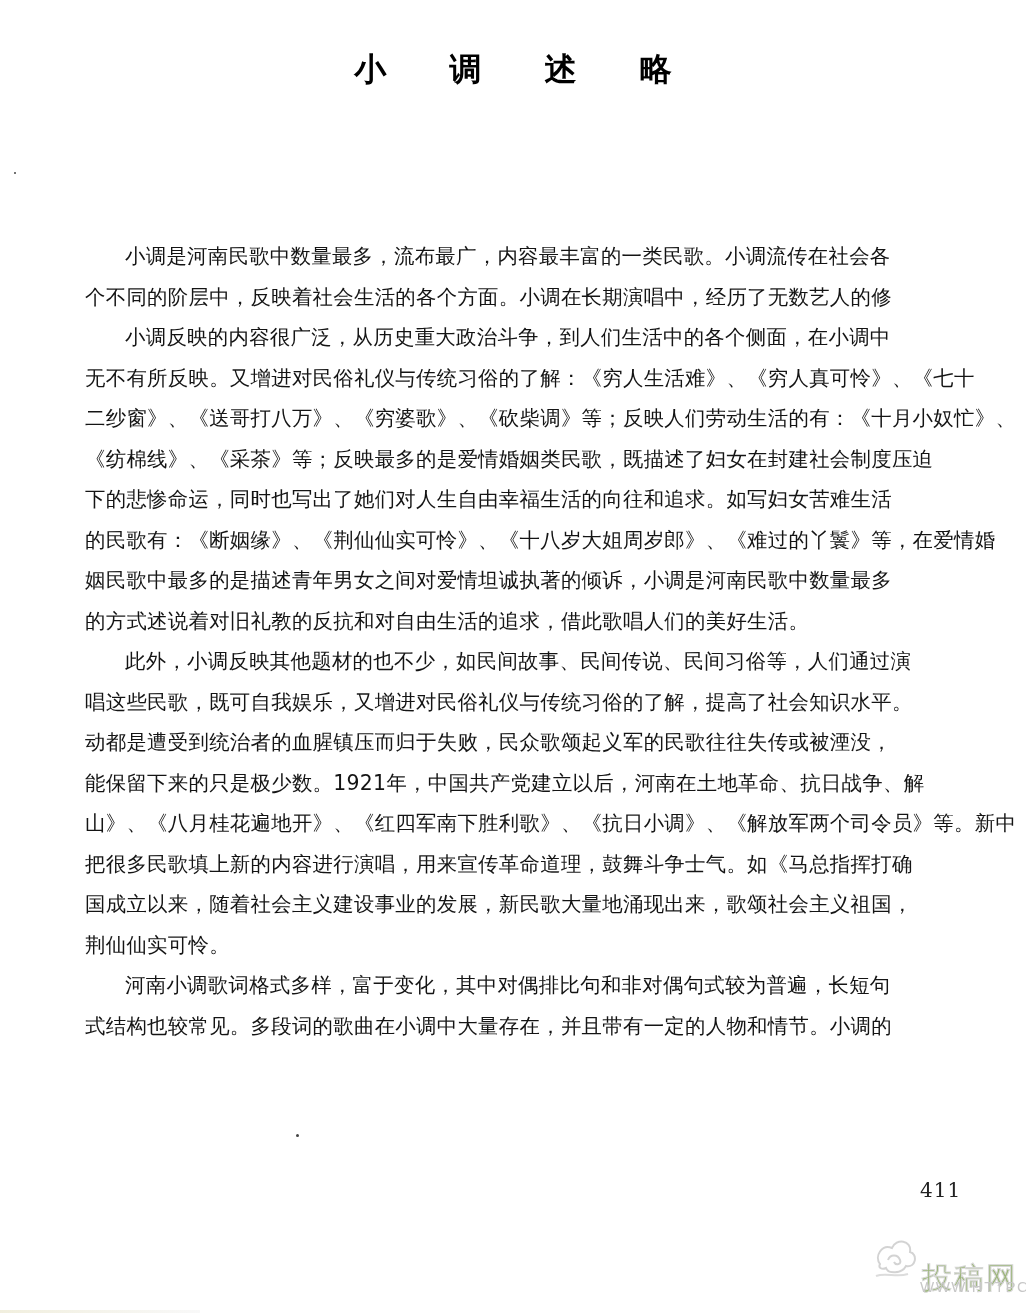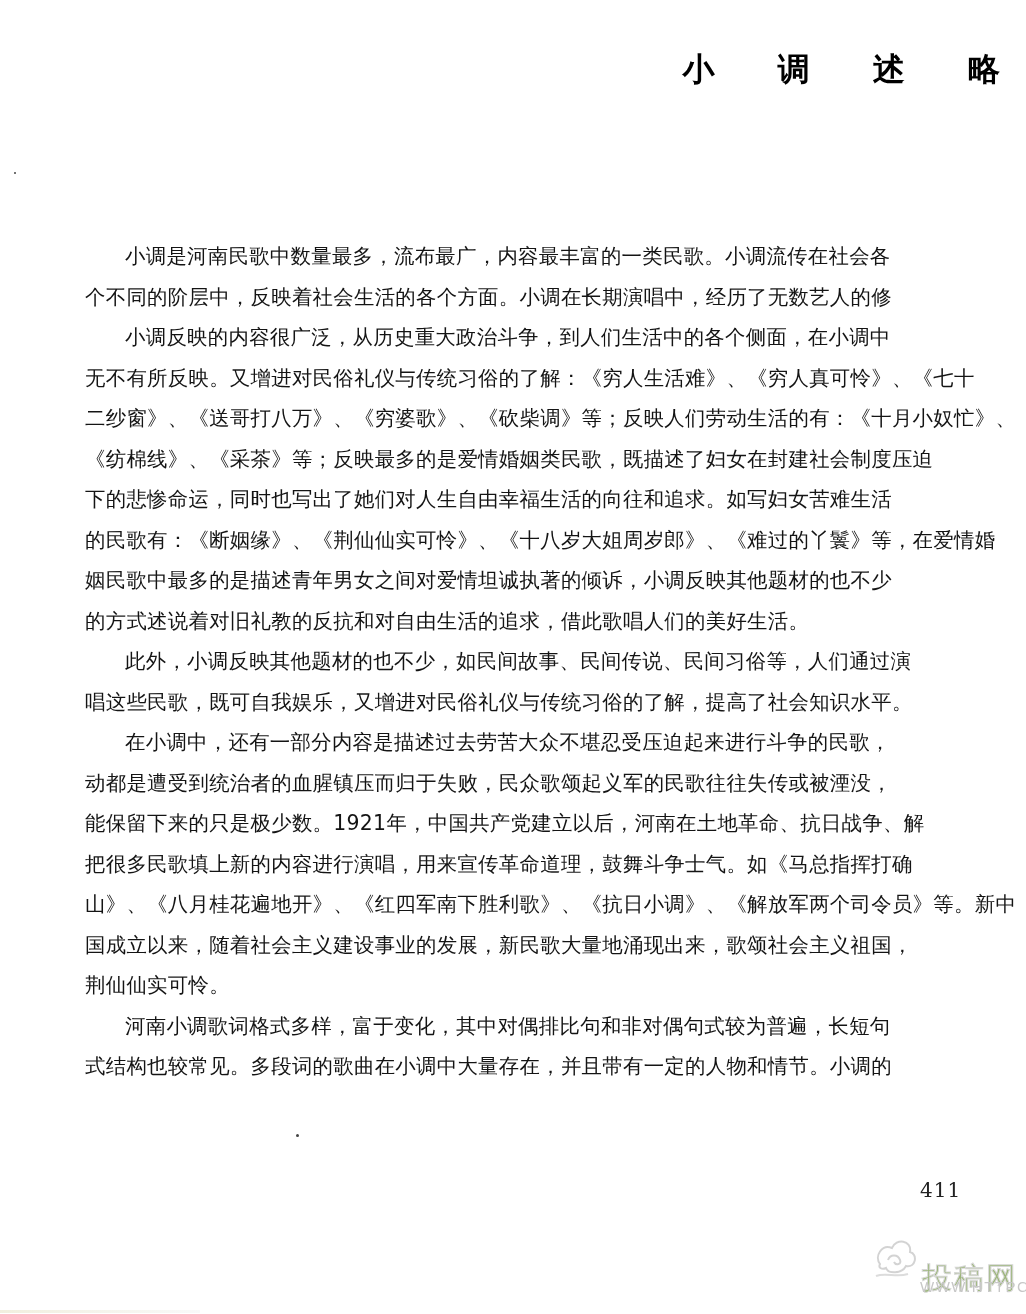--- a/index.html
+++ b/index.html
@@ -13,21 +13,21 @@
       position: relative;
       overflow: hidden;
       font-family: "DejaVu Sans", sans-serif;
       color: #111111;
     }
     .page-title {
       position: absolute;
       top: 36px;
       left: 0;
       width: 1026px;
-      text-align: right;
+      text-align: center;
       font-size: 32px;
       font-weight: bold;
       letter-spacing: 26px;
       padding-left: 26px;
       box-sizing: border-box;
       color: #000;
       margin-top: 12px;
     }
     .scan-dot {
       position: absolute;
@@ -123,35 +123,34 @@
     <div class="line">个不同的阶层中，反映着社会生活的各个方面。小调在长期演唱中，经历了无数艺人的修</div>
   </div>
 
   <div>
     <div class="line indent">小调反映的内容很广泛，从历史重大政治斗争，到人们生活中的各个侧面，在小调中</div>
     <div class="line">无不有所反映。又增进对民俗礼仪与传统习俗的了解：《穷人生活难》、《穷人真可怜》、《七十</div>
     <div class="line">二纱窗》、《送哥打八万》、《穷婆歌》、《砍柴调》等；反映人们劳动生活的有：《十月小奴忙》、</div>
     <div class="line">《纺棉线》、《采茶》等；反映最多的是爱情婚姻类民歌，既描述了妇女在封建社会制度压迫</div>
     <div class="line">下的悲惨命运，同时也写出了她们对人生自由幸福生活的向往和追求。如写妇女苦难生活</div>
     <div class="line">的民歌有：《断姻缘》、《荆仙仙实可怜》、《十八岁大姐周岁郎》、《难过的丫鬟》等，在爱情婚</div>
-    <div class="line">姻民歌中最多的是描述青年男女之间对爱情坦诚执著的倾诉，小调反映其他题材的也不少</div>
+    <div class="line">姻民歌中最多的是描述青年男女之间对爱情坦诚执著的倾诉，小调是河南民歌中数量最多</div>
     <div class="line">的方式述说着对旧礼教的反抗和对自由生活的追求，借此歌唱人们的美好生活。</div>
   </div>
 
   <div>
     <div class="line indent">此外，小调反映其他题材的也不少，如民间故事、民间传说、民间习俗等，人们通过演</div>
     <div class="line">唱这些民歌，既可自我娱乐，又增进对民俗礼仪与传统习俗的了解，提高了社会知识水平。</div>
   </div>
 
   <div>
-    <div class="line indent">在小调中，还有一部分内容是描述过去劳苦大众不堪忍受压迫起来进行斗争的民歌，</div>
     <div class="line">动都是遭受到统治者的血腥镇压而归于失败，民众歌颂起义军的民歌往往失传或被湮没，</div>
     <div class="line">能保留下来的只是极少数。1921年，中国共产党建立以后，河南在土地革命、抗日战争、解</div>
+    <div class="line">山》、《八月桂花遍地开》、《红四军南下胜利歌》、《抗日小调》、《解放军两个司令员》等。新中</div>
     <div class="line">把很多民歌填上新的内容进行演唱，用来宣传革命道理，鼓舞斗争士气。如《马总指挥打确</div>
-    <div class="line">山》、《八月桂花遍地开》、《红四军南下胜利歌》、《抗日小调》、《解放军两个司令员》等。新中</div>
     <div class="line">国成立以来，随着社会主义建设事业的发展，新民歌大量地涌现出来，歌颂社会主义祖国，</div>
     <div class="line">荆仙仙实可怜。</div>
   </div>
 
   <div>
     <div class="line indent">河南小调歌词格式多样，富于变化，其中对偶排比句和非对偶句式较为普遍，长短句</div>
     <div class="line">式结构也较常见。多段词的歌曲在小调中大量存在，并且带有一定的人物和情节。小调的</div>
   </div>
 </div>
 

